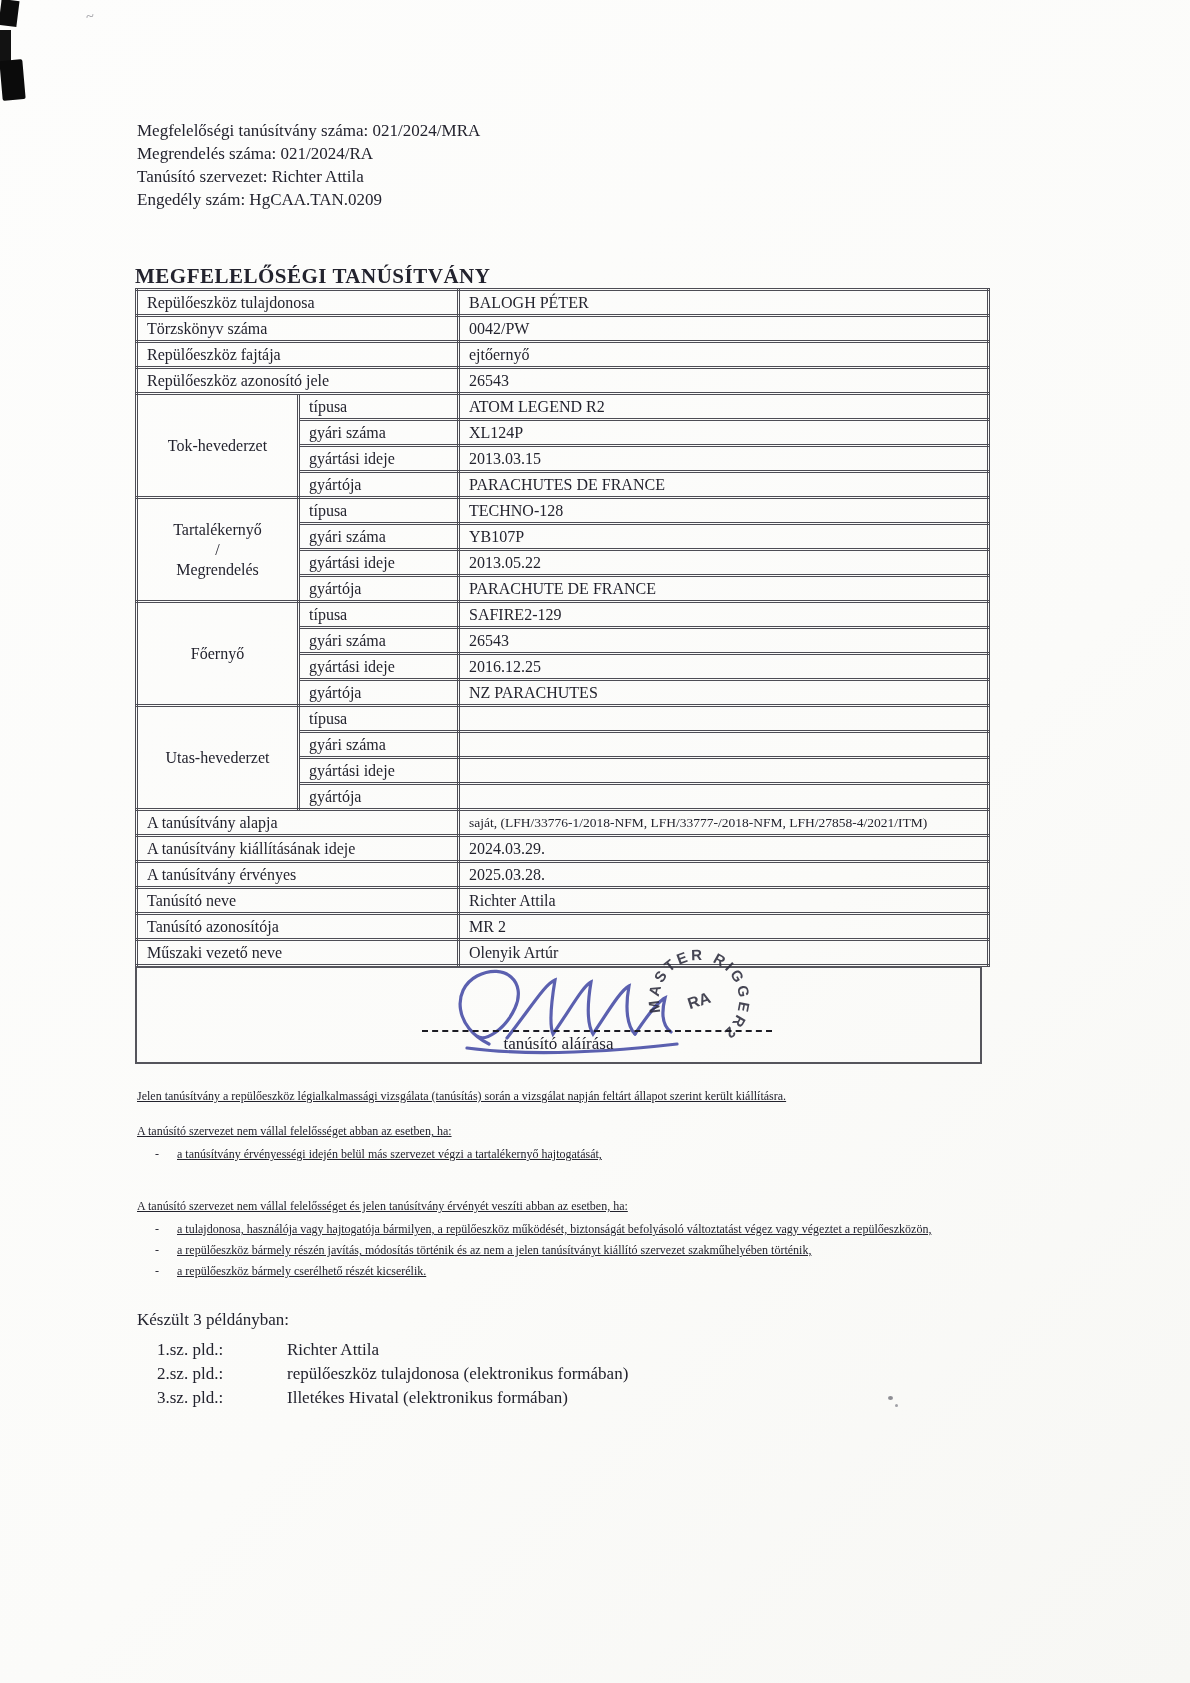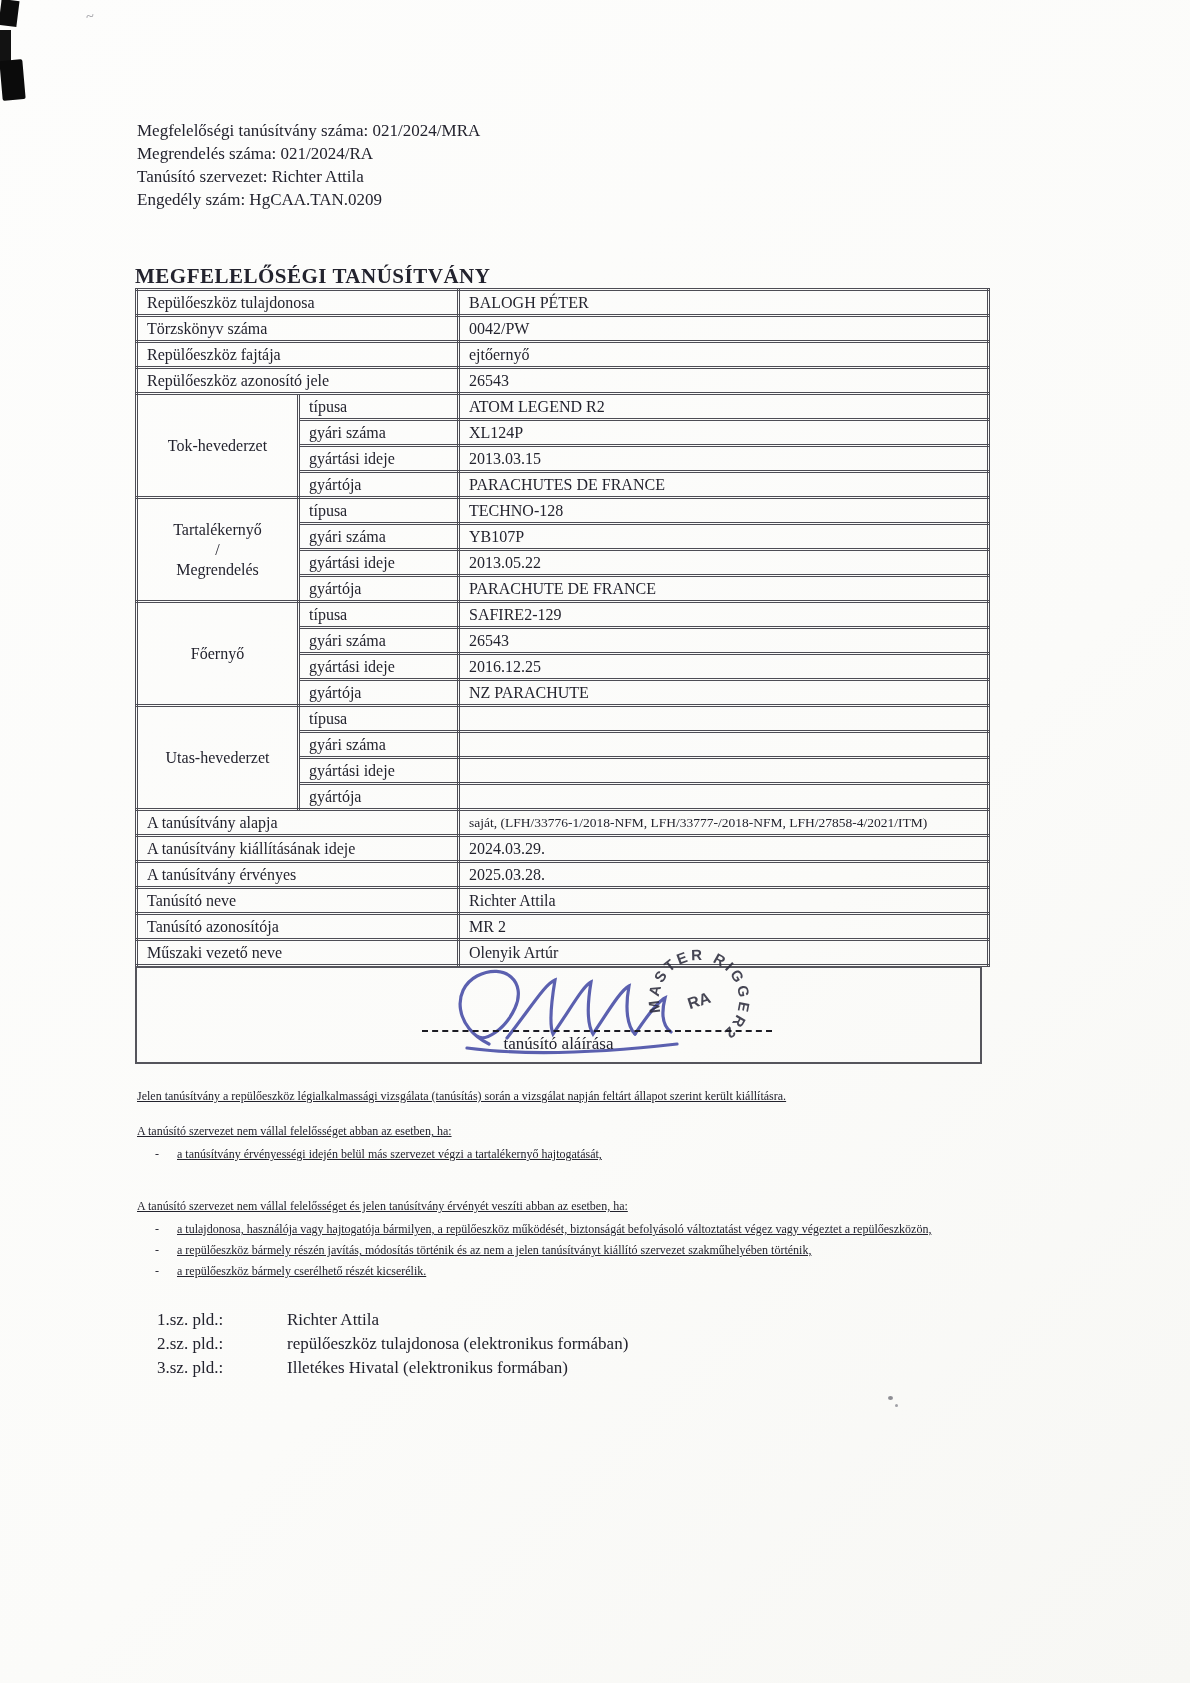--- a/index.html
+++ b/index.html
@@ -170,21 +170,21 @@
         <tr>
           <td class="sub">gyári száma</td>
           <td class="val">26543</td>
         </tr>
         <tr>
           <td class="sub">gyártási ideje</td>
           <td class="val">2016.12.25</td>
         </tr>
         <tr>
           <td class="sub">gyártója</td>
-          <td class="val">NZ PARACHUTE</td>
+          <td class="val">NZ PARACHUTES</td>
         </tr>
 
         <tr>
           <td rowspan="4" class="grp">
               <div class="gl">Utas-hevederzet</div>
             </td>
           <td class="sub">típusa</td>
           <td class="val empty"></td>
         </tr>
         <tr>
@@ -261,20 +261,21 @@
     <div class="para s2">
       <div class="intro">A tanúsító szervezet nem vállal felelősséget és jelen tanúsítvány érvényét veszíti abban az esetben, ha:</div>
       <div class="bullets">
         <div class="bullet">a tulajdonosa, használója vagy hajtogatója bármilyen, a repülőeszköz működését, biztonságát befolyásoló változtatást végez vagy végeztet a repülőeszközön,</div>
         <div class="bullet">a repülőeszköz bármely részén javítás, módosítás történik és az nem a jelen tanúsítványt kiállító szervezet szakműhelyében történik,</div>
         <div class="bullet">a repülőeszköz bármely cserélhető részét kicserélik.</div>
       </div>
     </div>
 
     <div class="copies">
+      <div class="heading">Készült 3 példányban:</div>
       <div class="copy-row">
         <span class="num">1.sz. pld.:</span>
         <span class="dest">Richter Attila</span>
       </div>
       <div class="copy-row">
         <span class="num">2.sz. pld.:</span>
         <span class="dest">repülőeszköz tulajdonosa (elektronikus formában)</span>
       </div>
       <div class="copy-row">
         <span class="num">3.sz. pld.:</span>

